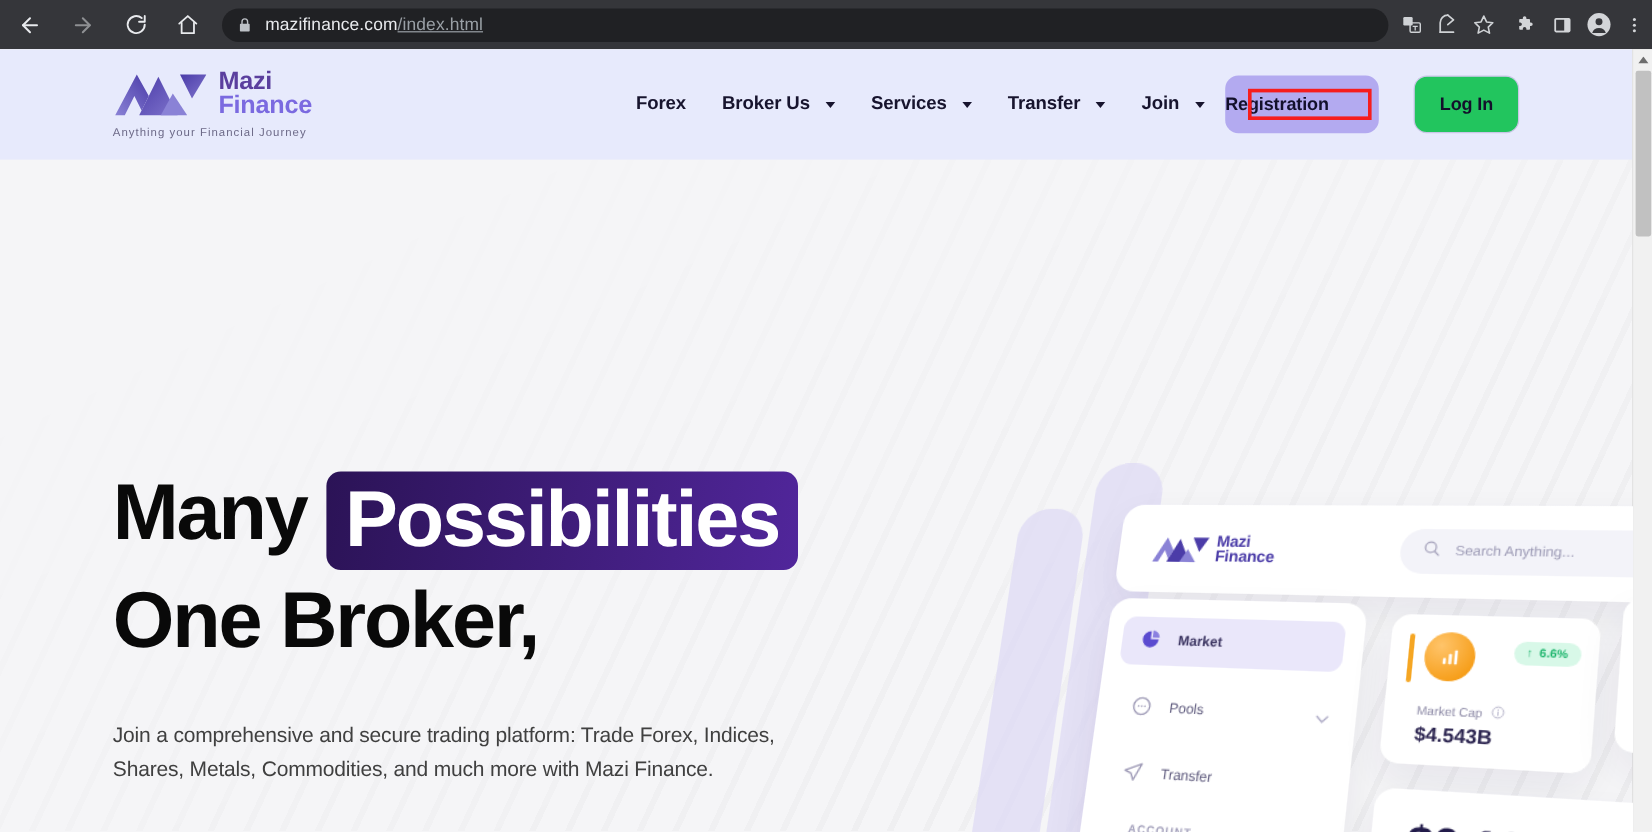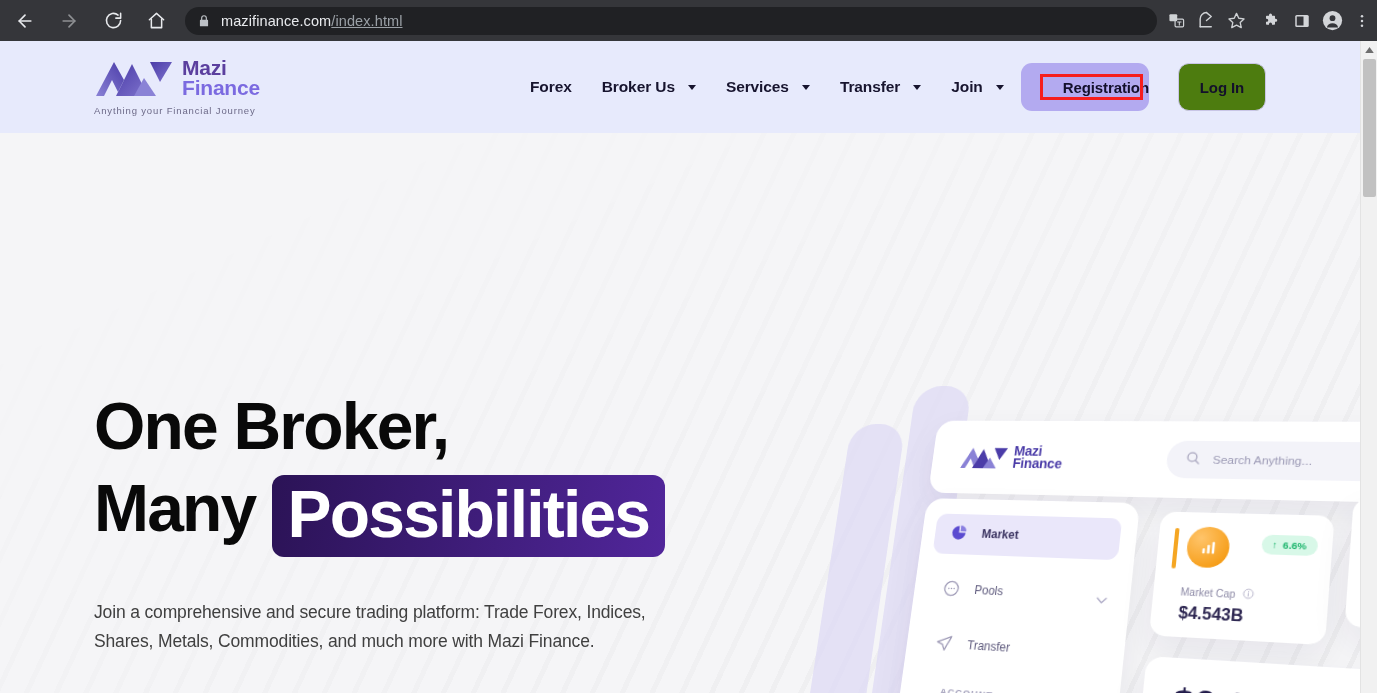--- a/index.html
+++ b/index.html
@@ -132,38 +132,38 @@
 
   .header-actions {
     position: absolute; right: 94px;
     display: flex; align-items: center;
   }
   .btn-registration {
     position: relative;
     background: #b3aaf0;
     border-radius: 11px;
     width: 128px; height: 48px;
-    display: flex; align-items: center; justify-content: flex-end;
+    display: flex; align-items: center; justify-content: flex-start;
     cursor: pointer; border: none;
     font-family: inherit;
   }
   .btn-registration .label {
     font-size: 15px; font-weight: bold; color: #13102b;
     letter-spacing: -0.1px;
   }
   .btn-registration::after {
     content: "";
     position: absolute;
     left: 19px; top: 11px; right: 6px; bottom: 11px;
     border: 3px solid #f61d1d;
     pointer-events: none;
   }
   .btn-login {
     margin-left: 29px;
-    background: #4d7c0f;
+    background: #22c55e;
     border: 1.5px solid #c9c6e6;
     border-radius: 11px;
     width: 88px; height: 48px;
     display: flex; align-items: center; justify-content: center;
     cursor: pointer;
     font-family: inherit;
   }
   .btn-login .label {
     font-size: 15px; font-weight: bold; color: #13102b;
     letter-spacing: -0.1px;
@@ -494,24 +494,24 @@
       </button>
       <button class="btn-login">
         <span class="label">Log In</span>
       </button>
     </div>
   </div>
 
   <div class="hero">
 
     <div class="hero-copy">
-      <div class="hero-line">One Broker,</div>
       <div class="hero-line">
         <span>Many</span><span class="hl-pill">Possibilities</span>
       </div>
+      <div class="hero-line">One Broker,</div>
       <p class="hero-sub">Join a comprehensive and secure trading platform: Trade Forex, Indices, Shares, Metals, Commodities, and much more with Mazi Finance.</p>
     </div>
 
     <div class="mock">
       <div class="mock-plane">
 
         <div class="deco-bar deco-bar-1"></div>
         <div class="deco-bar deco-bar-2"></div>
 
         <div class="mock-card mock-topbar">

